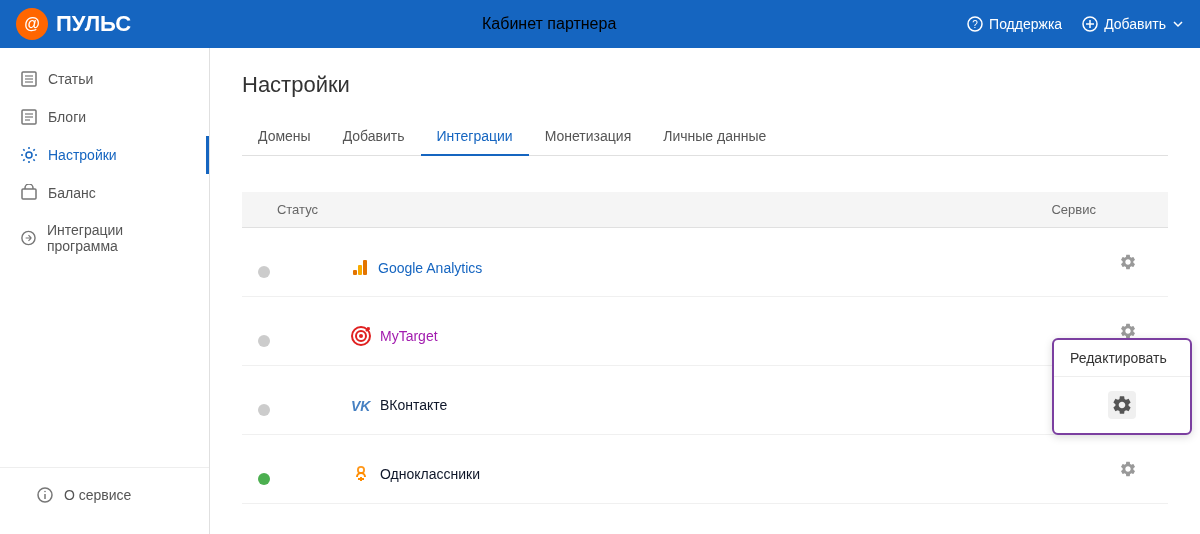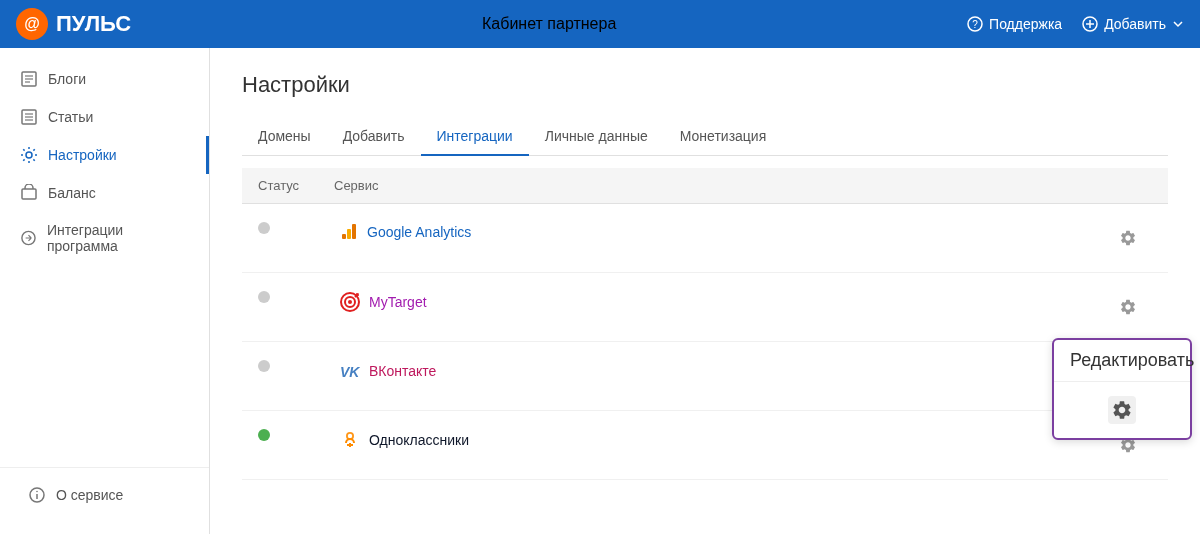--- a/index.html
+++ b/index.html
@@ -90,21 +90,21 @@
       content: '';
       position: absolute;
       right: 0;
       top: 0;
       bottom: 0;
       width: 3px;
       background: #1565c0;
     }
     .sidebar-bottom {
       margin-top: auto;
-      padding: 8px 8px;
+      padding: 8px 16px;
       border-top: 1px solid #eee;
     }
 
     
     .main {
       flex: 1;
       background: white;
       padding: 24px 32px;
       overflow-y: auto;
       position: relative;
@@ -114,21 +114,21 @@
       color: #333;
       margin-bottom: 20px;
       font-weight: normal;
     }
 
     
     .tabs {
       display: flex;
       gap: 0;
       border-bottom: 1px solid #e0e0e0;
-      margin-bottom: 12px;
+      margin-bottom: 36px;
     }
     .tab {
       padding: 10px 16px;
       cursor: pointer;
       color: #555;
       font-size: 14px;
       border-bottom: 2px solid transparent;
       margin-bottom: -1px;
     }
     .tab.active {
@@ -140,29 +140,30 @@
     
     .table-header {
       display: flex;
       align-items: center;
       gap: 16px;
       padding: 10px 16px;
       background: #f5f5f5;
       border-bottom: 1px solid #e0e0e0;
       font-size: 13px;
       color: #666;
+      text-align: right;
     }
     .col-status { width: 60px; }
     .col-service { flex: 1; }
     .col-action { width: 40px; }
 
     .table-row {
       display: flex;
-      align-items: flex-start;
-      gap: 21px;
+      align-items: flex-end;
+      gap: 32px;
       padding: 18px 16px;
       border-bottom: 1px solid #f0f0f0;
       position: relative;
     }
     .status-dot {
       width: 12px;
       height: 12px;
       border-radius: 50%;
       background: #ccc;
       flex-shrink: 0;
@@ -195,21 +196,21 @@
       background: white;
       border: 2px solid #7b3fa0;
       border-radius: 6px;
       padding: 0;
       z-index: 100;
       width: 140px;
       box-shadow: 0 2px 8px rgba(0,0,0,0.15);
     }
     .popup-edit {
       padding: 10px 16px;
-      font-size: 18px;
+      font-size: 14px;
       color: #333;
       border-bottom: 1px solid #eee;
       cursor: pointer;
     }
     .popup-gear {
       display: flex;
       align-items: center;
       justify-content: center;
       padding: 14px;
       cursor: pointer;
@@ -261,32 +262,32 @@
 </header>
 
 <div class="layout">
 
   <nav class="sidebar">
     <div class="sidebar-item">
       <svg width="18" height="18" viewBox="0 0 18 18" fill="none">
         <rect x="2" y="2" width="14" height="14" rx="1" stroke="#777" stroke-width="1.5"></rect>
         <line x1="5" y1="6" x2="13" y2="6" stroke="#777" stroke-width="1.2"></line>
         <line x1="5" y1="9" x2="13" y2="9" stroke="#777" stroke-width="1.2"></line>
-        <line x1="5" y1="12" x2="10" y2="12" stroke="#777" stroke-width="1.2"></line>
-      </svg>
-      <span>Блоги</span>
+        <line x1="5" y1="12" x2="13" y2="12" stroke="#777" stroke-width="1.2"></line>
+      </svg>
+      <span>Статьи</span>
     </div>
     <div class="sidebar-item">
       <svg width="18" height="18" viewBox="0 0 18 18" fill="none">
         <rect x="2" y="2" width="14" height="14" rx="1" stroke="#777" stroke-width="1.5"></rect>
         <line x1="5" y1="6" x2="13" y2="6" stroke="#777" stroke-width="1.2"></line>
         <line x1="5" y1="9" x2="13" y2="9" stroke="#777" stroke-width="1.2"></line>
-        <line x1="5" y1="12" x2="13" y2="12" stroke="#777" stroke-width="1.2"></line>
-      </svg>
-      <span>Статьи</span>
+        <line x1="5" y1="12" x2="10" y2="12" stroke="#777" stroke-width="1.2"></line>
+      </svg>
+      <span>Блоги</span>
     </div>
     <div class="sidebar-item active">
       <svg width="18" height="18" viewBox="0 0 18 18" fill="none">
         <circle cx="9" cy="9" r="3" stroke="#1565c0" stroke-width="1.5"></circle>
         <path d="M9 1v2M9 15v2M1 9h2M15 9h2M3.22 3.22l1.41 1.41M13.36 13.36l1.41 1.41M3.22 14.78l1.41-1.41M13.36 4.64l1.41-1.41" stroke="#1565c0" stroke-width="1.5"></path>
       </svg>
       <span style="color:#1565c0;font-weight:500;">Настройки</span>
     </div>
     <div class="sidebar-item">
       <svg width="18" height="18" viewBox="0 0 18 18" fill="none">
@@ -315,22 +316,22 @@
     </div>
   </nav>
 
   <main class="main">
     <h1 class="page-title">Настройки</h1>
 
     <div class="tabs">
       <div class="tab">Домены</div>
       <div class="tab">Добавить</div>
       <div class="tab active">Интеграции</div>
+      <div class="tab">Монетизация</div>
       <div class="tab">Личные данные</div>
-      <div class="tab">Монетизация</div>
     </div>
 
     <div class="table-header">
       <div class="col-status">Статус</div>
       <div class="col-service">Сервис</div>
       <div class="col-action"></div>
     </div>
 
     <div class="table-row">
       <div class="col-status" style="display:flex;align-items:center;">
@@ -377,21 +378,21 @@
     </div>
 
     <div class="table-row">
       <div class="col-status" style="display:flex;align-items:center;">
         <div class="status-dot"></div>
       </div>
       <div class="service-name col-service">
         <svg width="22" height="22" viewBox="0 0 22 22">
           <text x="1" y="17" font-size="14" font-weight="bold" font-style="italic" fill="#4680c2" font-family="Arial">VK</text>
         </svg>
-        <span style="color:#be185d;cursor:pointer;">ВКонтакте</span>
+        <span style="color:#0f172a;cursor:pointer;">ВКонтакте</span>
       </div>
       <div class="col-action">
         <div class="gear-btn">
           <svg class="gear-svg" viewBox="0 0 24 24">
             <path d="M19.14,12.94c0.04-0.3,0.06-0.61,0.06-0.94c0-0.32-0.02-0.64-0.07-0.94l2.03-1.58c0.18-0.14,0.23-0.41,0.12-0.61 l-1.92-3.32c-0.12-0.22-0.37-0.29-0.59-0.22l-2.39,0.96c-0.5-0.38-1.03-0.7-1.62-0.94L14.4,2.81c-0.04-0.24-0.24-0.41-0.48-0.41 h-3.84c-0.24,0-0.43,0.17-0.47,0.41L9.25,5.35C8.66,5.59,8.12,5.92,7.63,6.29L5.24,5.33c-0.22-0.08-0.47,0-0.59,0.22L2.74,8.87 C2.62,9.08,2.66,9.34,2.86,9.48l2.03,1.58C4.84,11.36,4.8,11.69,4.8,12s0.02,0.64,0.07,0.94l-2.03,1.58 c-0.18,0.14-0.23,0.41-0.12,0.61l1.92,3.32c0.12,0.22,0.37,0.29,0.59,0.22l2.39-0.96c0.5,0.38,1.03,0.7,1.62,0.94l0.36,2.54 c0.05,0.24,0.24,0.41,0.48,0.41h3.84c0.24,0,0.44-0.17,0.47-0.41l0.36-2.54c0.59-0.24,1.13-0.56,1.62-0.94l2.39,0.96 c0.22,0.08,0.47,0,0.59-0.22l1.92-3.32c0.12-0.22,0.07-0.47-0.12-0.61L19.14,12.94z M12,15.6c-1.98,0-3.6-1.62-3.6-3.6 s1.62-3.6,3.6-3.6s3.6,1.62,3.6,3.6S13.98,15.6,12,15.6z"></path>
           </svg>
         </div>
       </div>
     </div>
 

